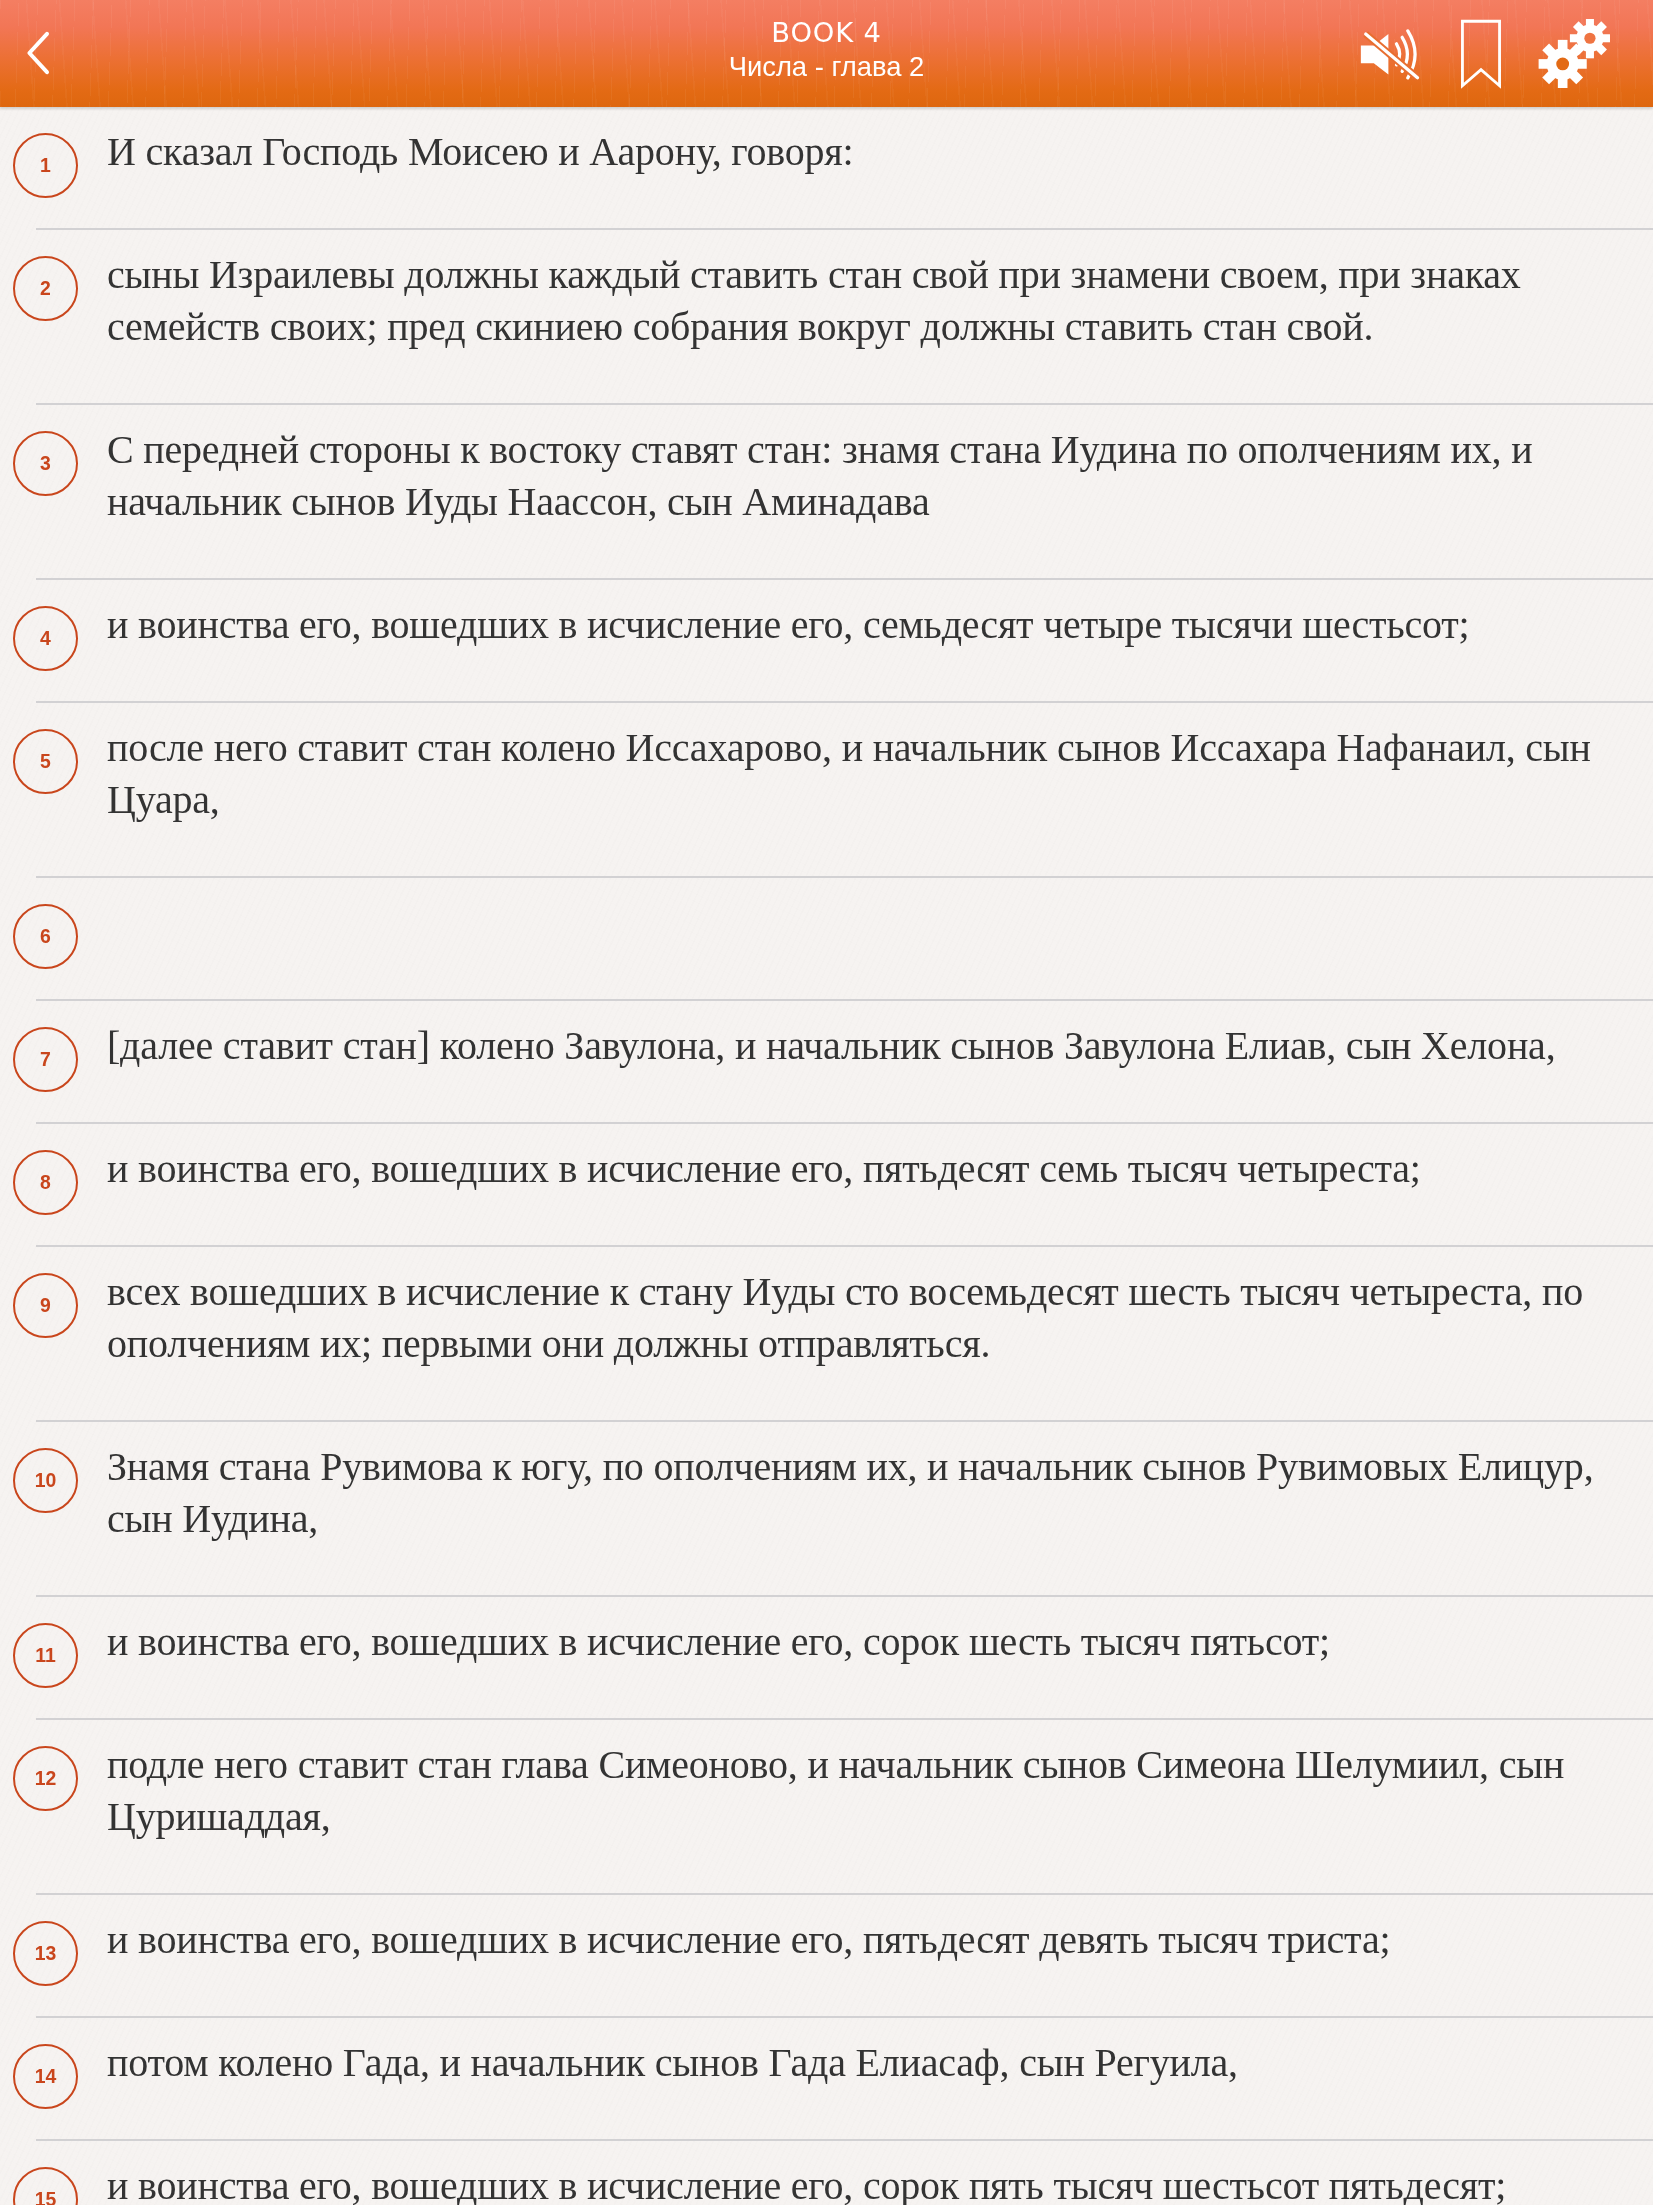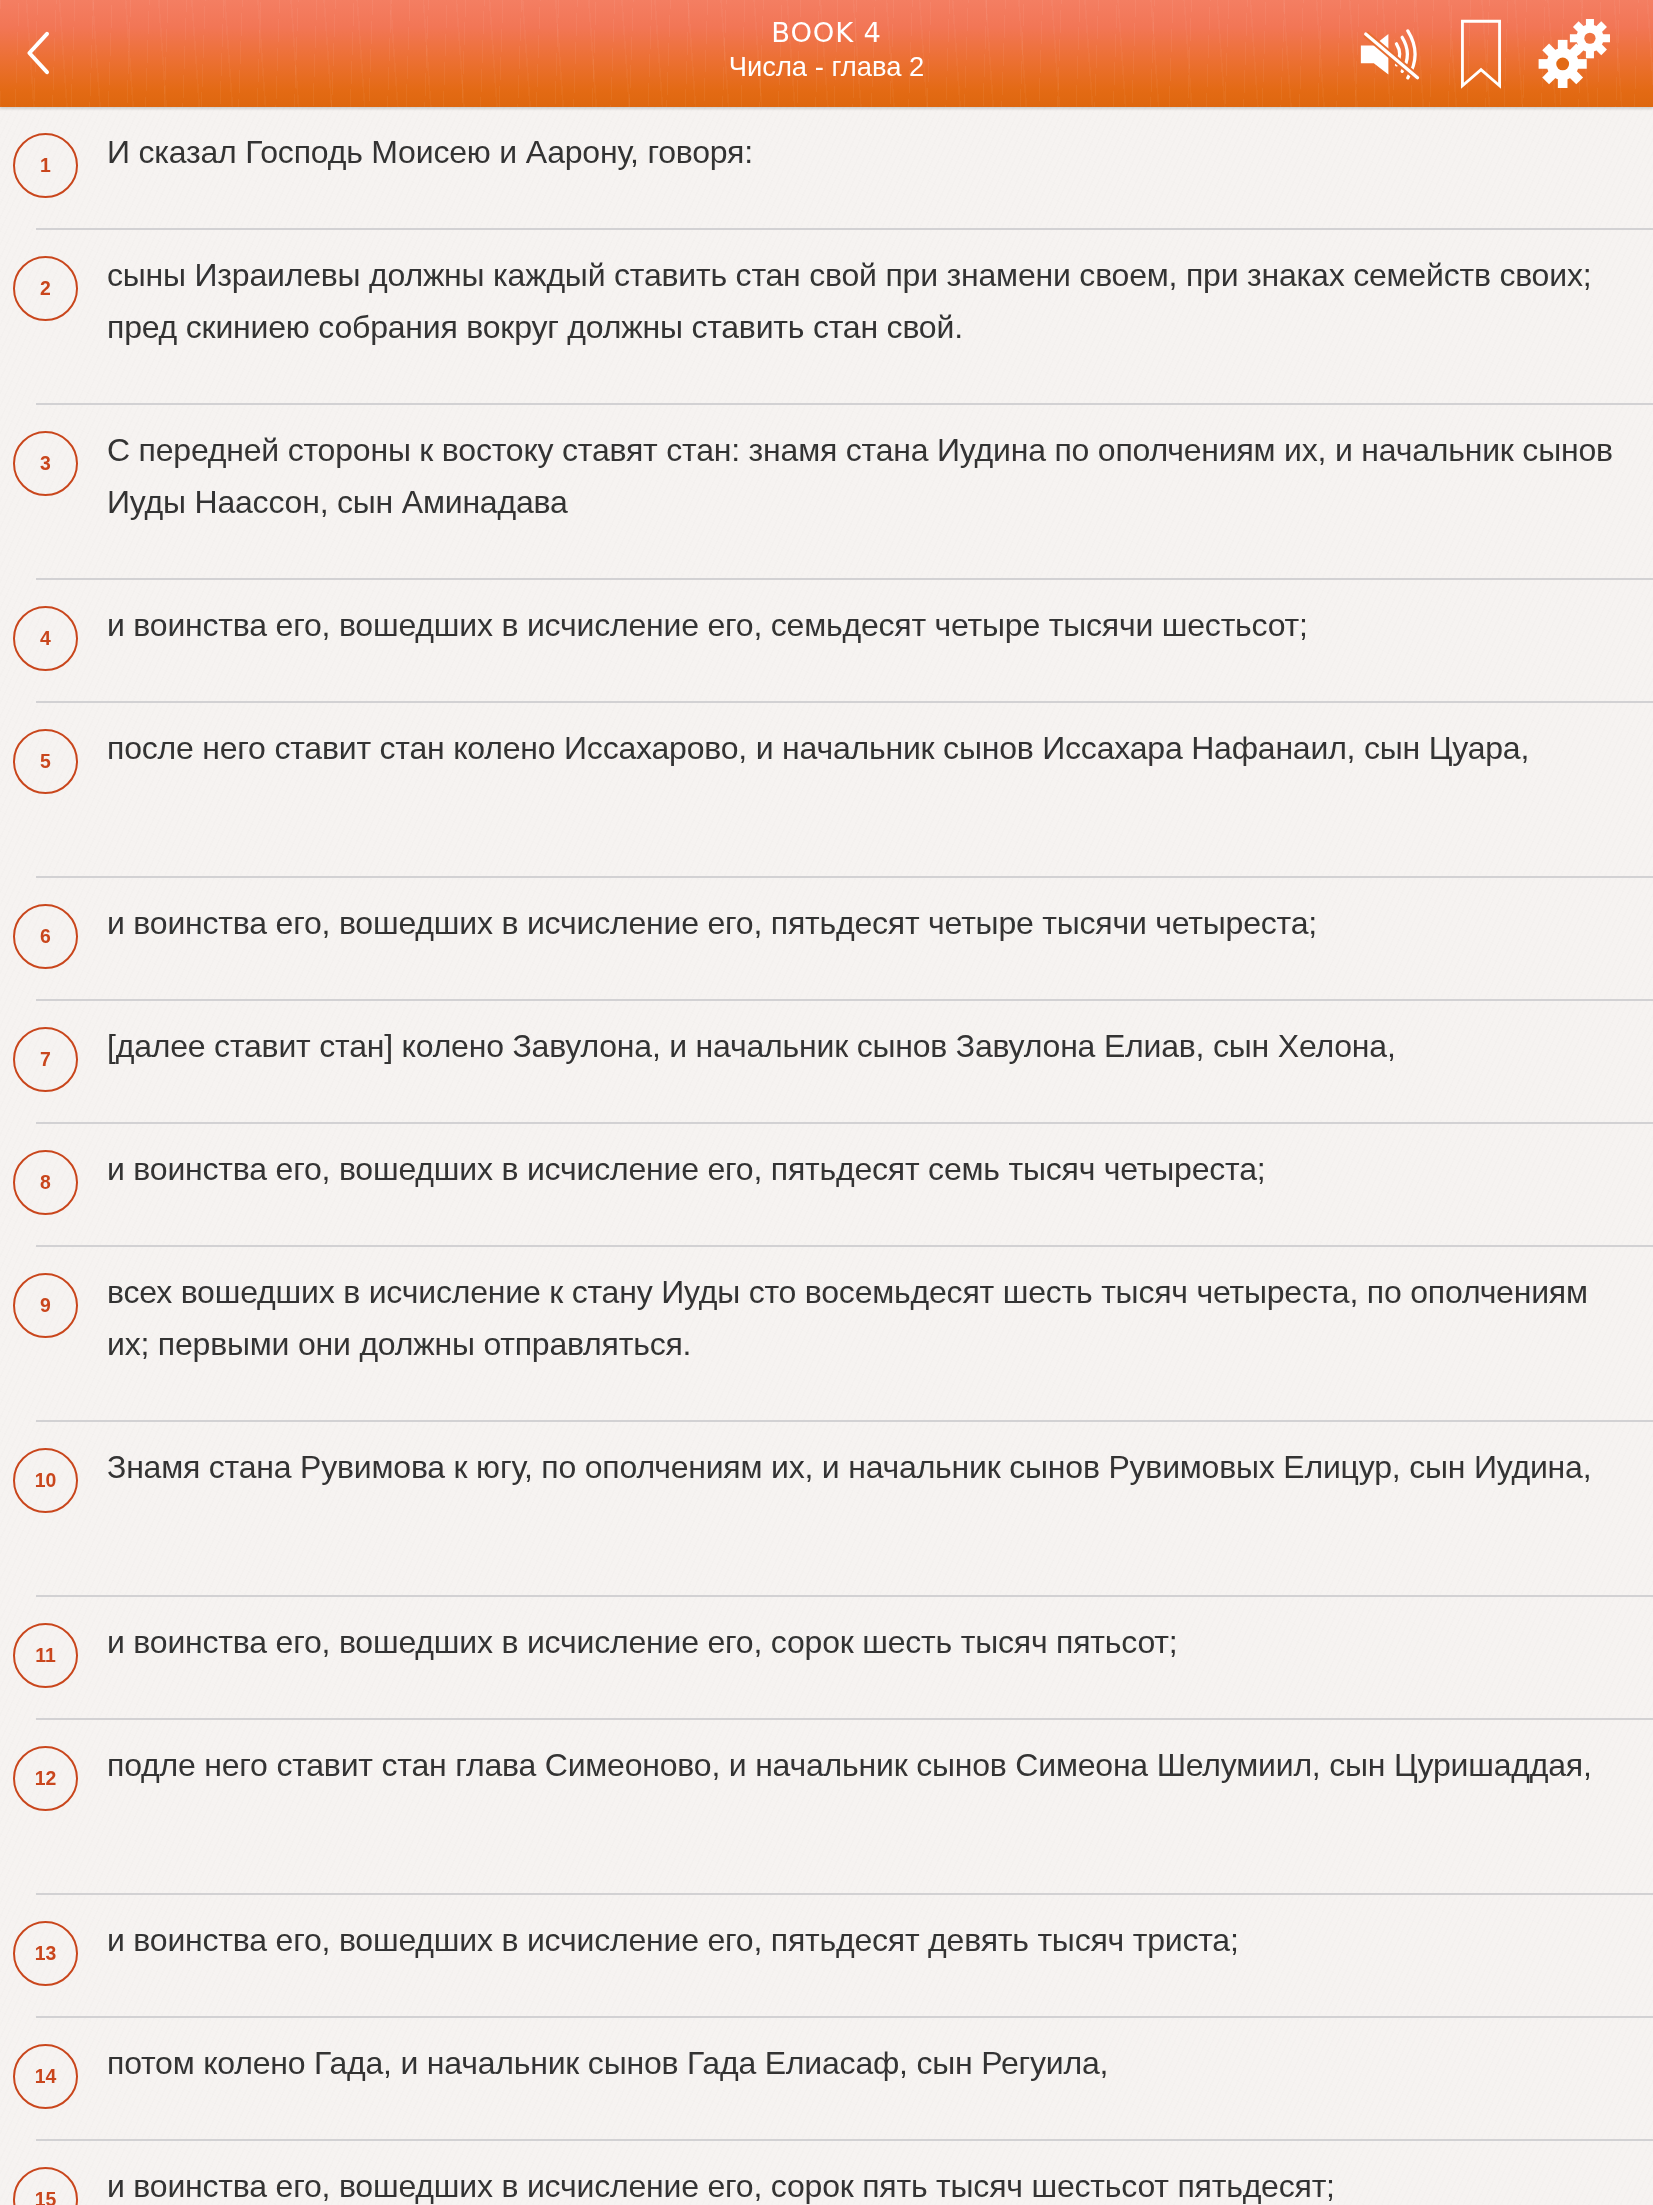--- a/index.html
+++ b/index.html
@@ -114,22 +114,22 @@
     font-family: "Liberation Sans", sans-serif;
     font-weight: bold;
     font-size: 19.4px;
   }
   .verse-text {
     position: absolute;
     left: 107px;
     top: 29px;
     width: 1518px;
     color: #333333;
-    font-family: Liberation Sans, sans-serif;
-    font-size: 32px;
+    font-family: Liberation Serif, serif;
+    font-size: 40px;
     line-height: 52px;
     letter-spacing: -0.2px;
     margin-top: -9.7px;
   }
 </style>
 </head>
 <body>
 
 <div class="app">
 
@@ -218,21 +218,20 @@
       <div class="verse-text">и воинства его, вошедших в исчисление его, семьдесят четыре тысячи шестьсот;</div>
     </div>
 
     <div class="verse-row h2">
       <div class="verse-num">5</div>
       <div class="verse-text">после него ставит стан колено Иссахарово, и начальник сынов Иссахара Нафанаил, сын Цуара,</div>
     </div>
 
     <div class="verse-row h1">
       <div class="verse-num">6</div>
-      <div class="verse-text">и воинства его, вошедших в исчисление его, пятьдесят четыре тысячи четыреста;</div>
     </div>
 
     <div class="verse-row h1">
       <div class="verse-num">7</div>
       <div class="verse-text">[далее ставит стан] колено Завулона, и начальник сынов Завулона Елиав, сын Хелона,</div>
     </div>
 
     <div class="verse-row h1">
       <div class="verse-num">8</div>
       <div class="verse-text">и воинства его, вошедших в исчисление его, пятьдесят семь тысяч четыреста;</div>

